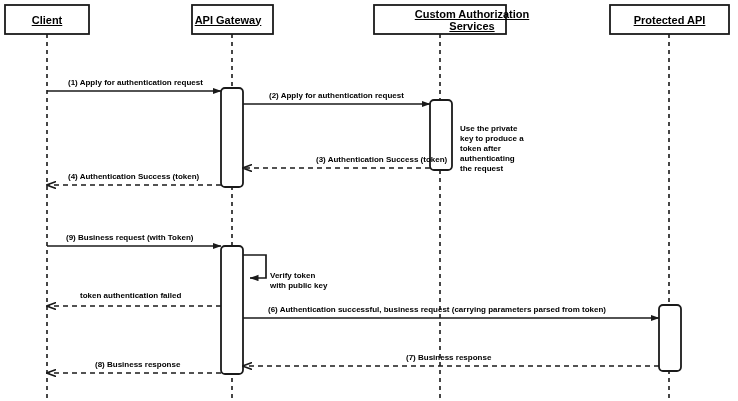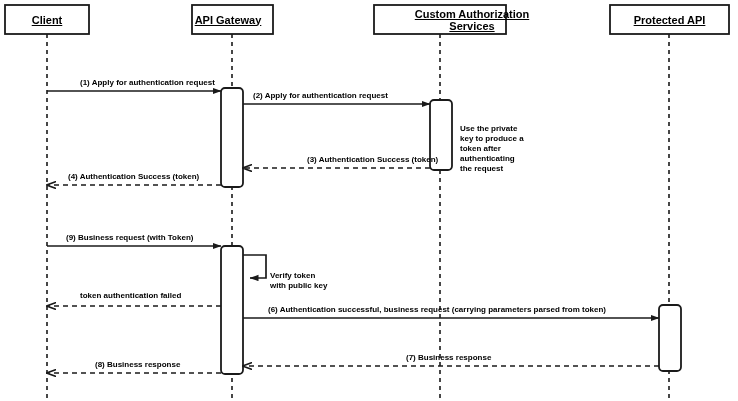--- a/index.html
+++ b/index.html
@@ -66,23 +66,23 @@
         <path d="M243,255 H266 V278 H250" fill="none" stroke="#1a1a1a" stroke-width="1.7" marker-end="url(#arrowFilled)"></path>
       </g>
     <g id="headers-group">
         <rect x="5" y="5" width="84" height="29" fill="#ffffff" stroke="#1a1a1a" stroke-width="1.8"></rect>
         <rect x="192" y="5" width="81" height="29" fill="#ffffff" stroke="#1a1a1a" stroke-width="1.8"></rect>
         <rect x="374" y="5" width="132" height="29" fill="#ffffff" stroke="#1a1a1a" stroke-width="1.8"></rect>
         <rect x="610" y="5" width="119" height="29" fill="#ffffff" stroke="#1a1a1a" stroke-width="1.8"></rect>
       </g>
   </svg>
   <div id="html-layer">
-      <div class="msg-label" style="left: 64px; top: 78px; padding-left: 16px;">(1) Apply for authentication request</div>
-      <div class="msg-label" style="left: 253px; top: 91px;">(2) Apply for authentication request</div>
-      <div class="msg-label" style="left: 283px; top: 155px; padding-left: 24px;">(3) Authentication Success (token)</div>
+      <div class="msg-label" style="left: 52px; top: 78px; padding-left: 16px;">(1) Apply for authentication request</div>
+      <div class="msg-label" style="left: 269px; top: 91px;">(2) Apply for authentication request</div>
+      <div class="msg-label" style="left: 292px; top: 155px; padding-left: 24px;">(3) Authentication Success (token)</div>
       <div class="msg-label" style="left: 62px; top: 172px; padding-left: 6px;">(4) Authentication Success (token)</div>
       <div class="msg-label" style="left: 66px; top: 233px;">(9) Business request (with Token)</div>
       <div class="msg-label" style="left: 80px; top: 291px;">token authentication failed</div>
       <div class="msg-label" style="left: 268px; top: 305px;">(6) Authentication successful, business request (carrying parameters parsed from token)</div>
       <div class="msg-label" style="left: 406px; top: 353px;">(7) Business response</div>
       <div class="msg-label" style="left: 83px; top: 360px; margin-left: 12px;">(8) Business response</div>
       <div class="note-label" style="left: 270px; top: 251px;">Verify token
 with public key</div>
       <div class="note-label" style="left: 460px; top: 104px;">Use the private
 key to produce a

